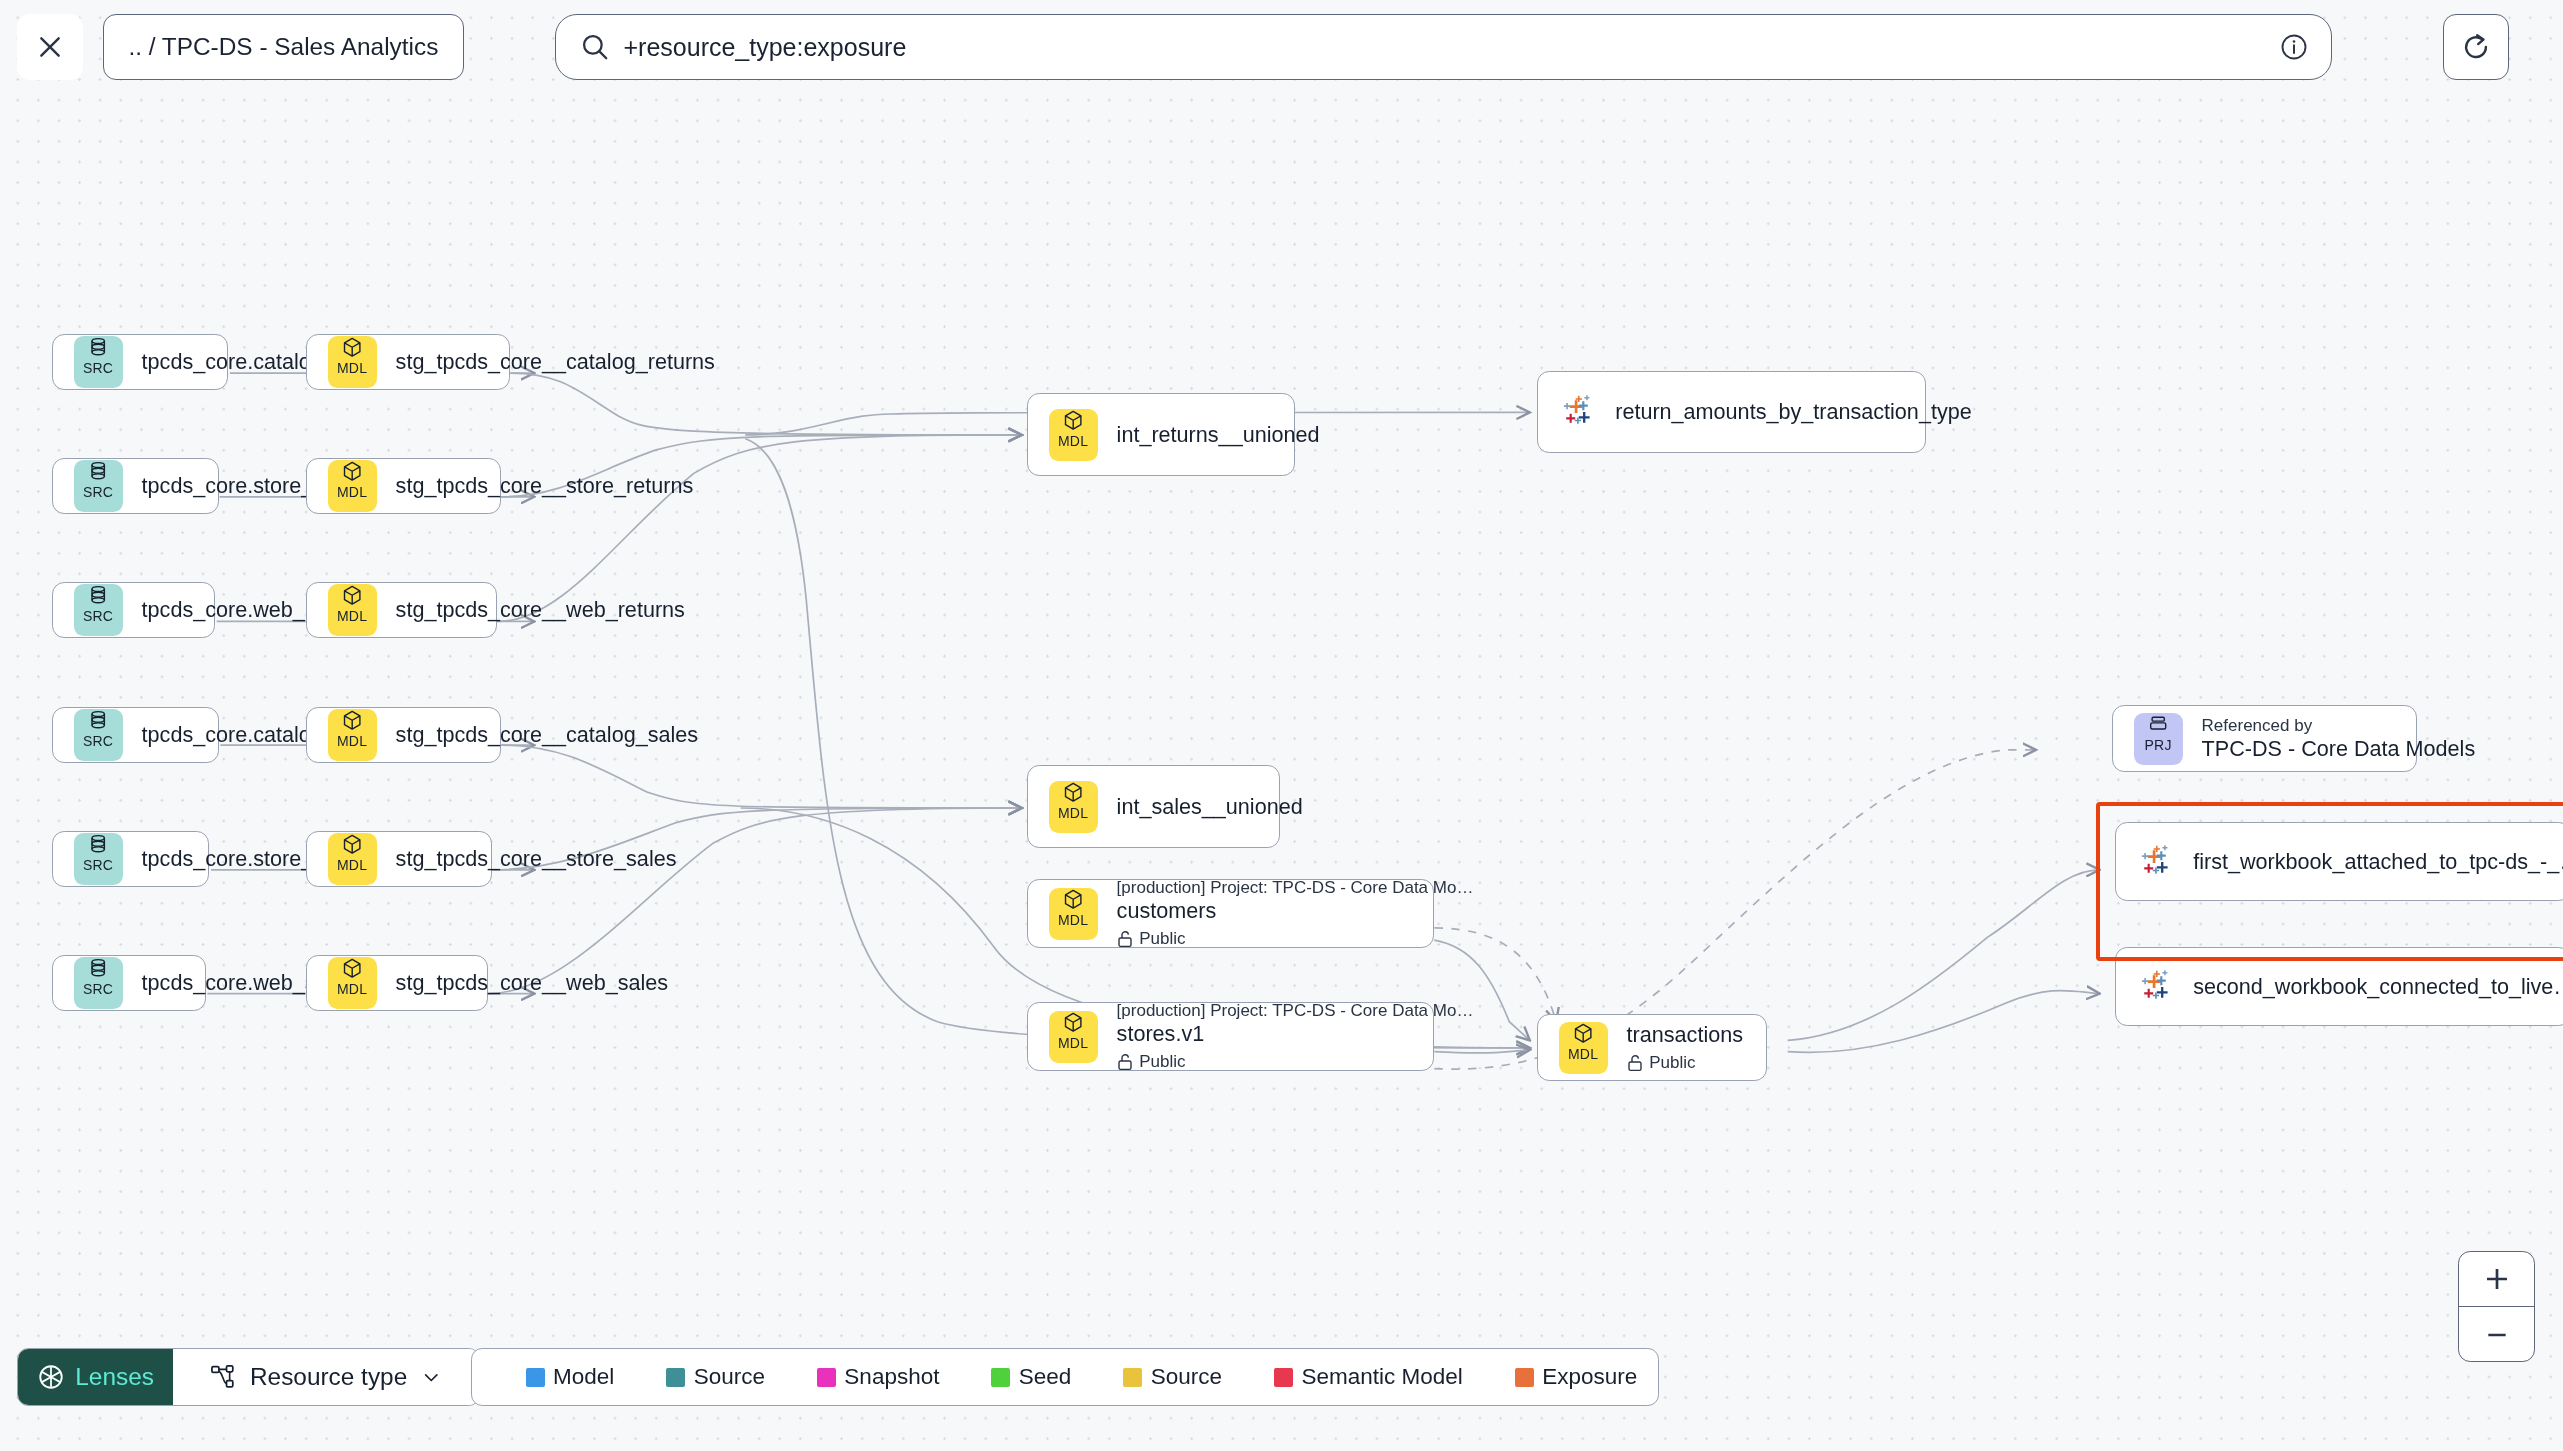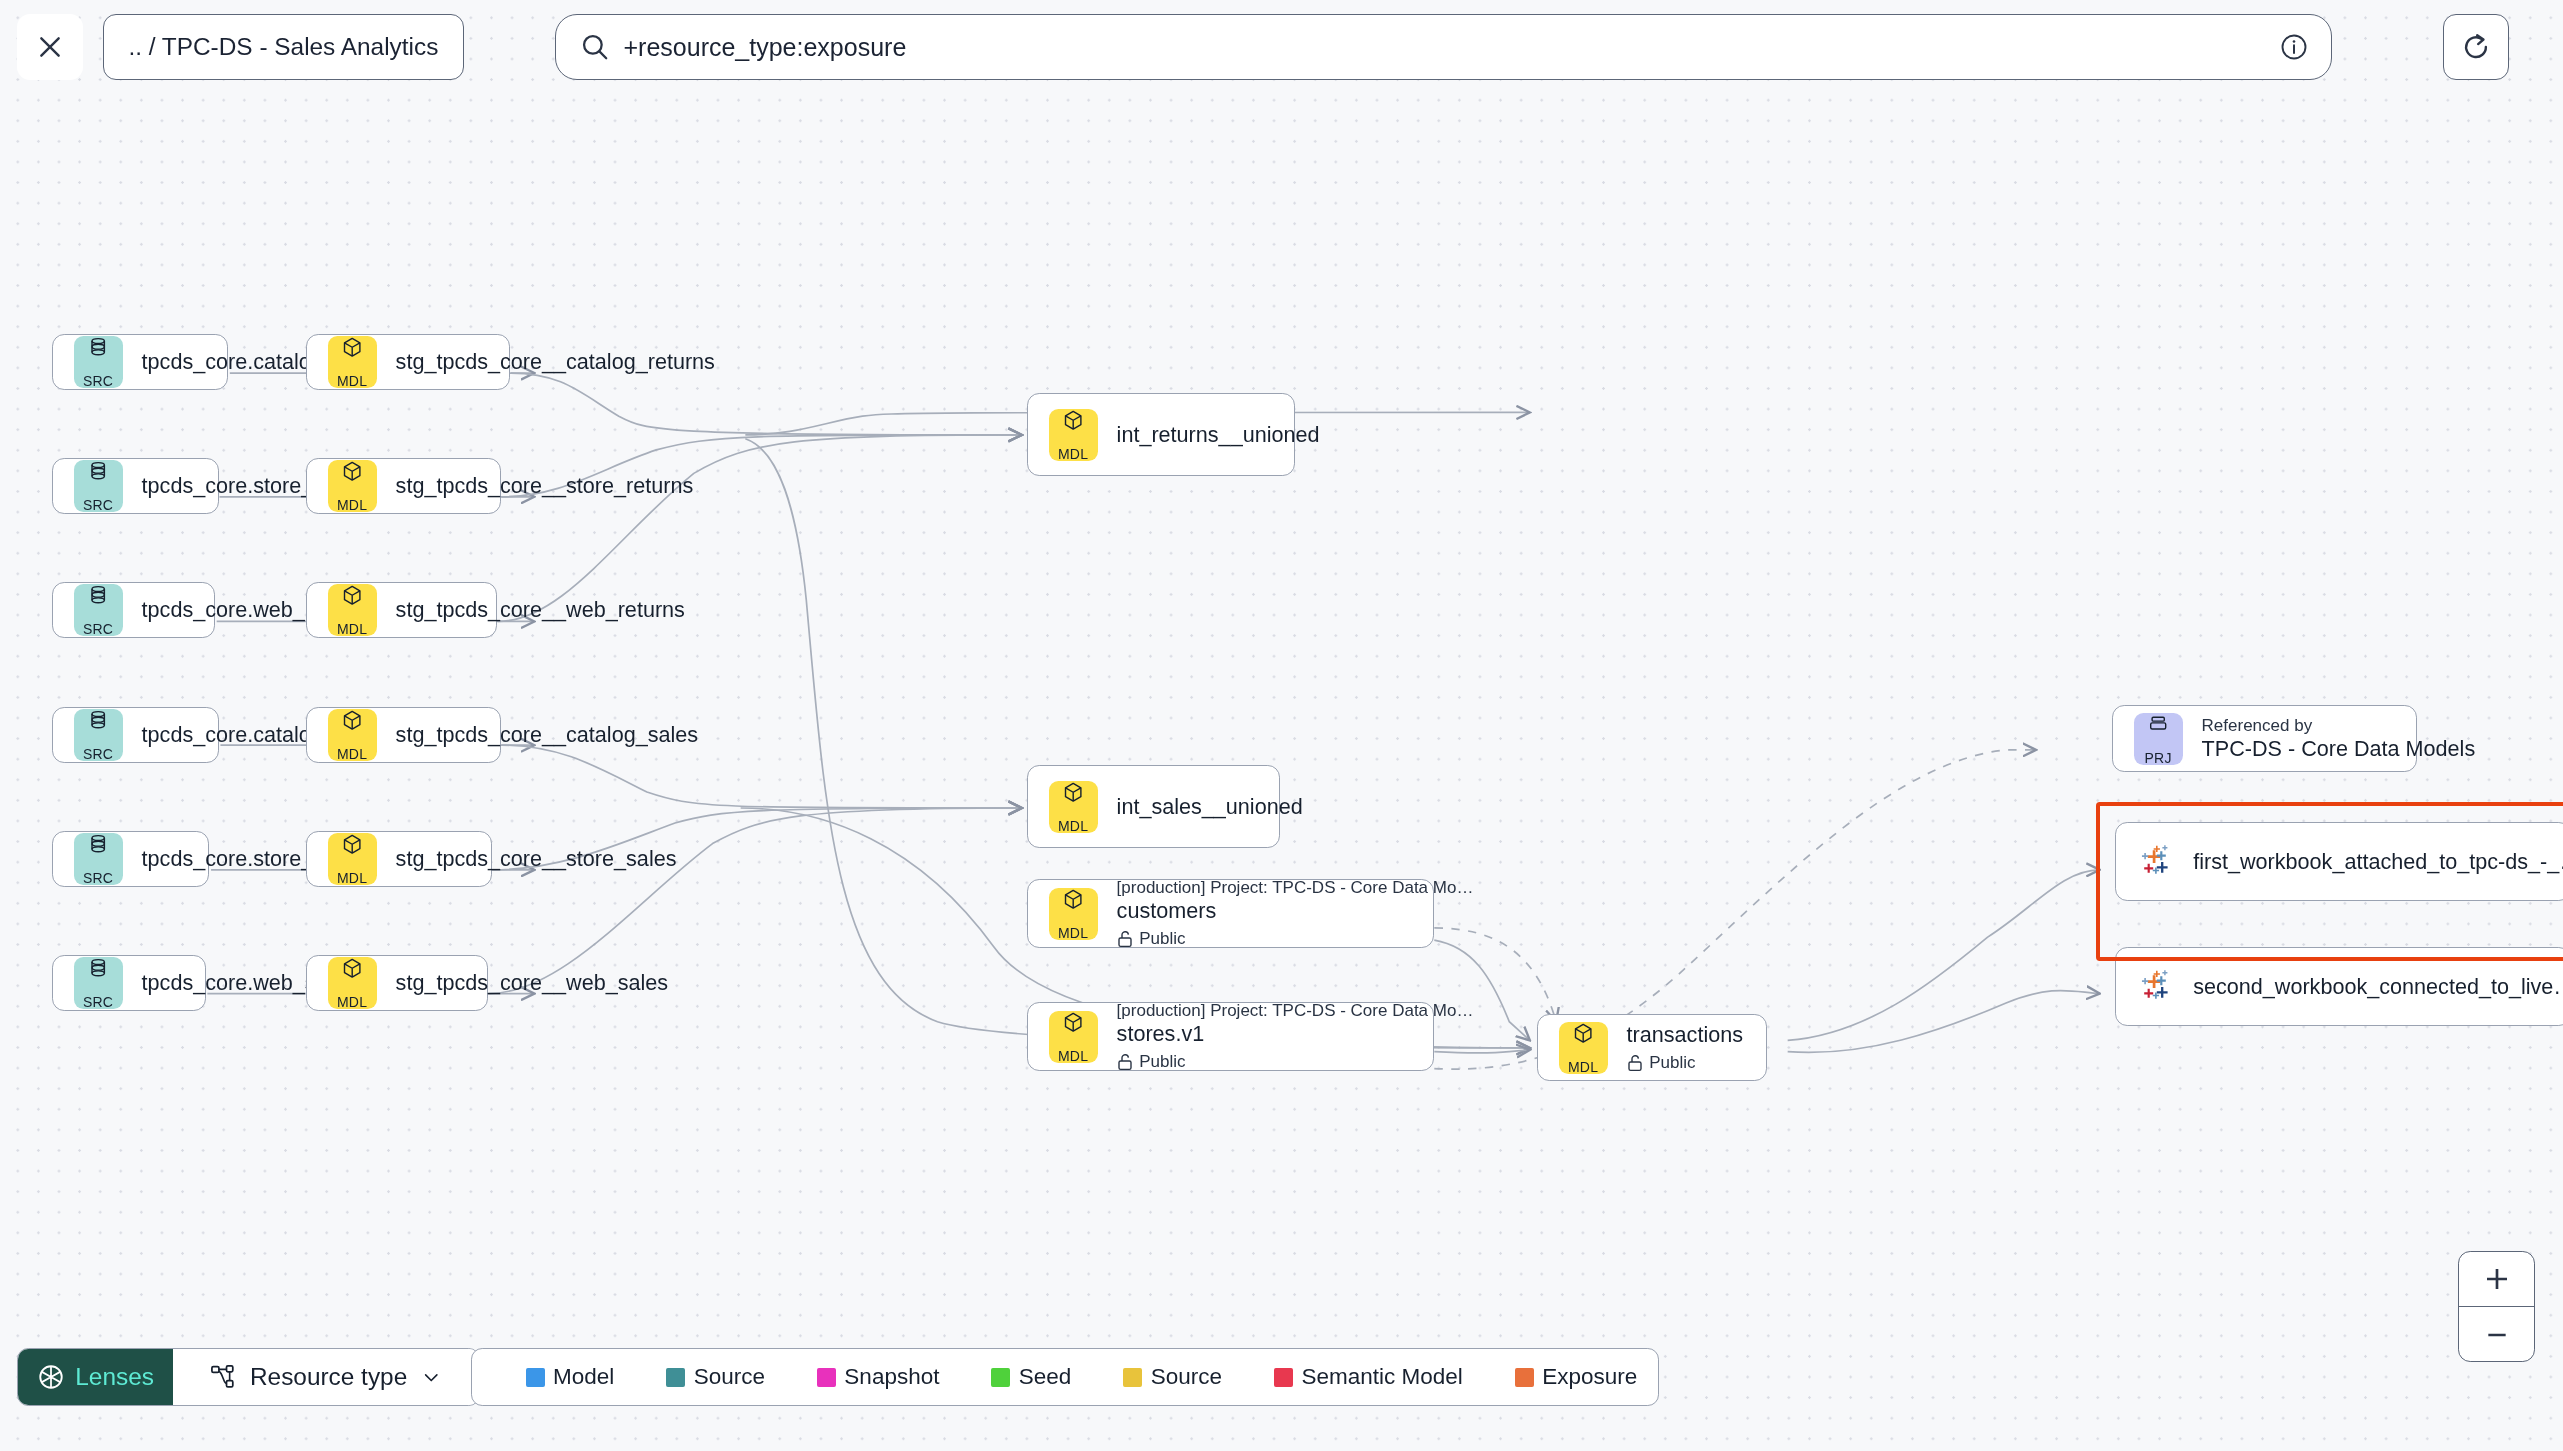--- a/index.html
+++ b/index.html
@@ -103,21 +103,21 @@
     align-items: center;
     padding: 0 20.6px;
     cursor: pointer;
     z-index: 10;
   }
   .node-badge {
     flex: 0 0 auto;
     width: 49px; height: 52px;
     border-radius: 9.4px;
     display: flex; flex-direction: column;
-    align-items: center; justify-content: space-between;
+    align-items: center; justify-content: flex-start;
     margin-right: 19px;
   }
   .badge-src { background: #a7ddd9; }
   .badge-mdl { background: #fde047; }
   .badge-prj { background: #c2c6f5; }
   .badge-glyph { width: 24.4px; height: 22.5px; display:block; }
   .badge-text {
     font-size: 14px;
     color: #16202e;
     letter-spacing: 0.2px;
@@ -501,20 +501,35 @@
         <span class="node-meta">
           <svg class="lock-icon" viewBox="0 0 16 18">
               <rect x="2" y="8" width="12" height="8.4" rx="1.6" fill="none" stroke="#2a3444" stroke-width="1.4"></rect>
               <path d="M5,8 V5.2 A3.2,3.2 0 0 1 11.4,4.6" fill="none" stroke="#2a3444" stroke-width="1.4"></path>
             </svg>
           <span>Public</span>
         </span>
       </span>
     </div>
 
+    <div class="node" style="left:1537px; top:371px; width:389px; height:82px;">
+      <svg class="tableau-icon" viewBox="0 0 40 40">
+        <g stroke-linecap="butt">
+          <path d="M19,7 V21 M12,14 H26" stroke="#e8762d" stroke-width="3"></path>
+          <path d="M27,8 V18 M22,13 H32" stroke="#5b8fb9" stroke-width="2.4"></path>
+          <path d="M13,22 V32 M8,27 H18" stroke="#c72035" stroke-width="2.4"></path>
+          <path d="M28,20 V32 M22,26 H34" stroke="#1f447e" stroke-width="2.6"></path>
+          <path d="M9,10 V17 M5.5,13.5 H12.5" stroke="#7b9fc4" stroke-width="1.8"></path>
+          <path d="M22,2 V9 M18.5,5.5 H25.5" stroke="#e8762d" stroke-width="1.8"></path>
+          <path d="M21,26 V33 M17.5,29.5 H24.5" stroke="#5b8fb9" stroke-width="1.8"></path>
+          <path d="M31,1.5 V7 M28.2,4.2 H33.8" stroke="#7b9fc4" stroke-width="1.6"></path>
+        </g>
+      </svg>
+      <span class="node-body"><span class="node-title">return_amounts_by_transaction_type</span></span>
+    </div>
 
     <div class="node" style="left:2112px; top:705px; width:305px; height:67px;">
       <span class="node-badge badge-prj">
         <svg class="badge-glyph" viewBox="0 0 24 24">
             <rect x="5.5" y="4.5" width="13" height="4.2" rx="1.3" fill="none" stroke="#16202e" stroke-width="1.5"></rect>
             <rect x="4" y="10.5" width="16" height="6.6" rx="1.6" fill="none" stroke="#16202e" stroke-width="1.5"></rect>
           </svg>
         <span class="badge-text">PRJ</span>
       </span>
       <span class="node-body">

